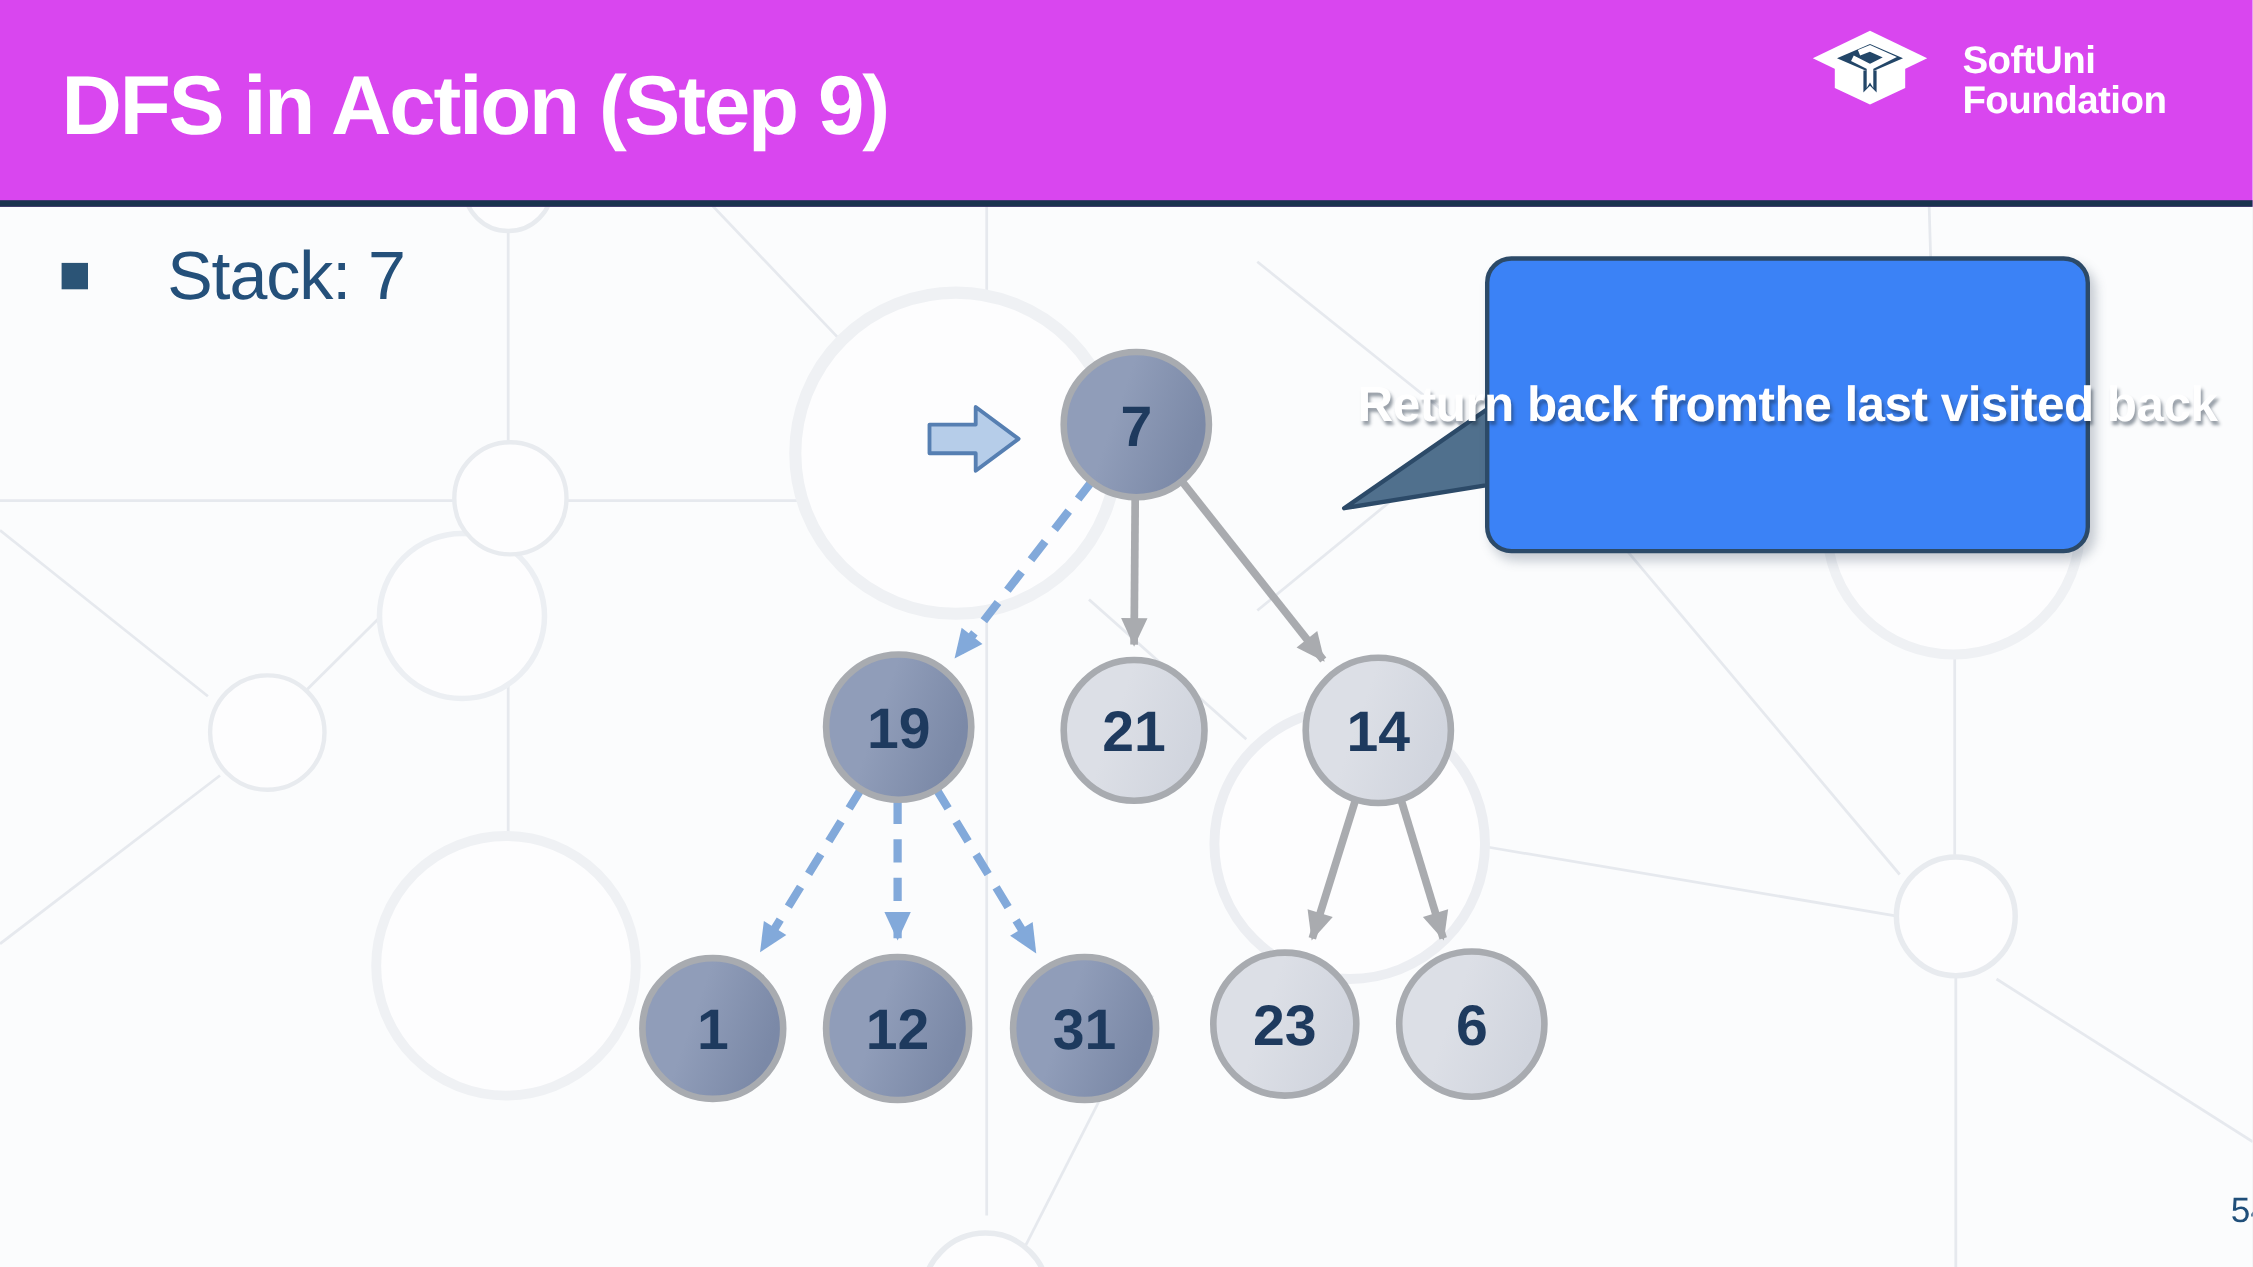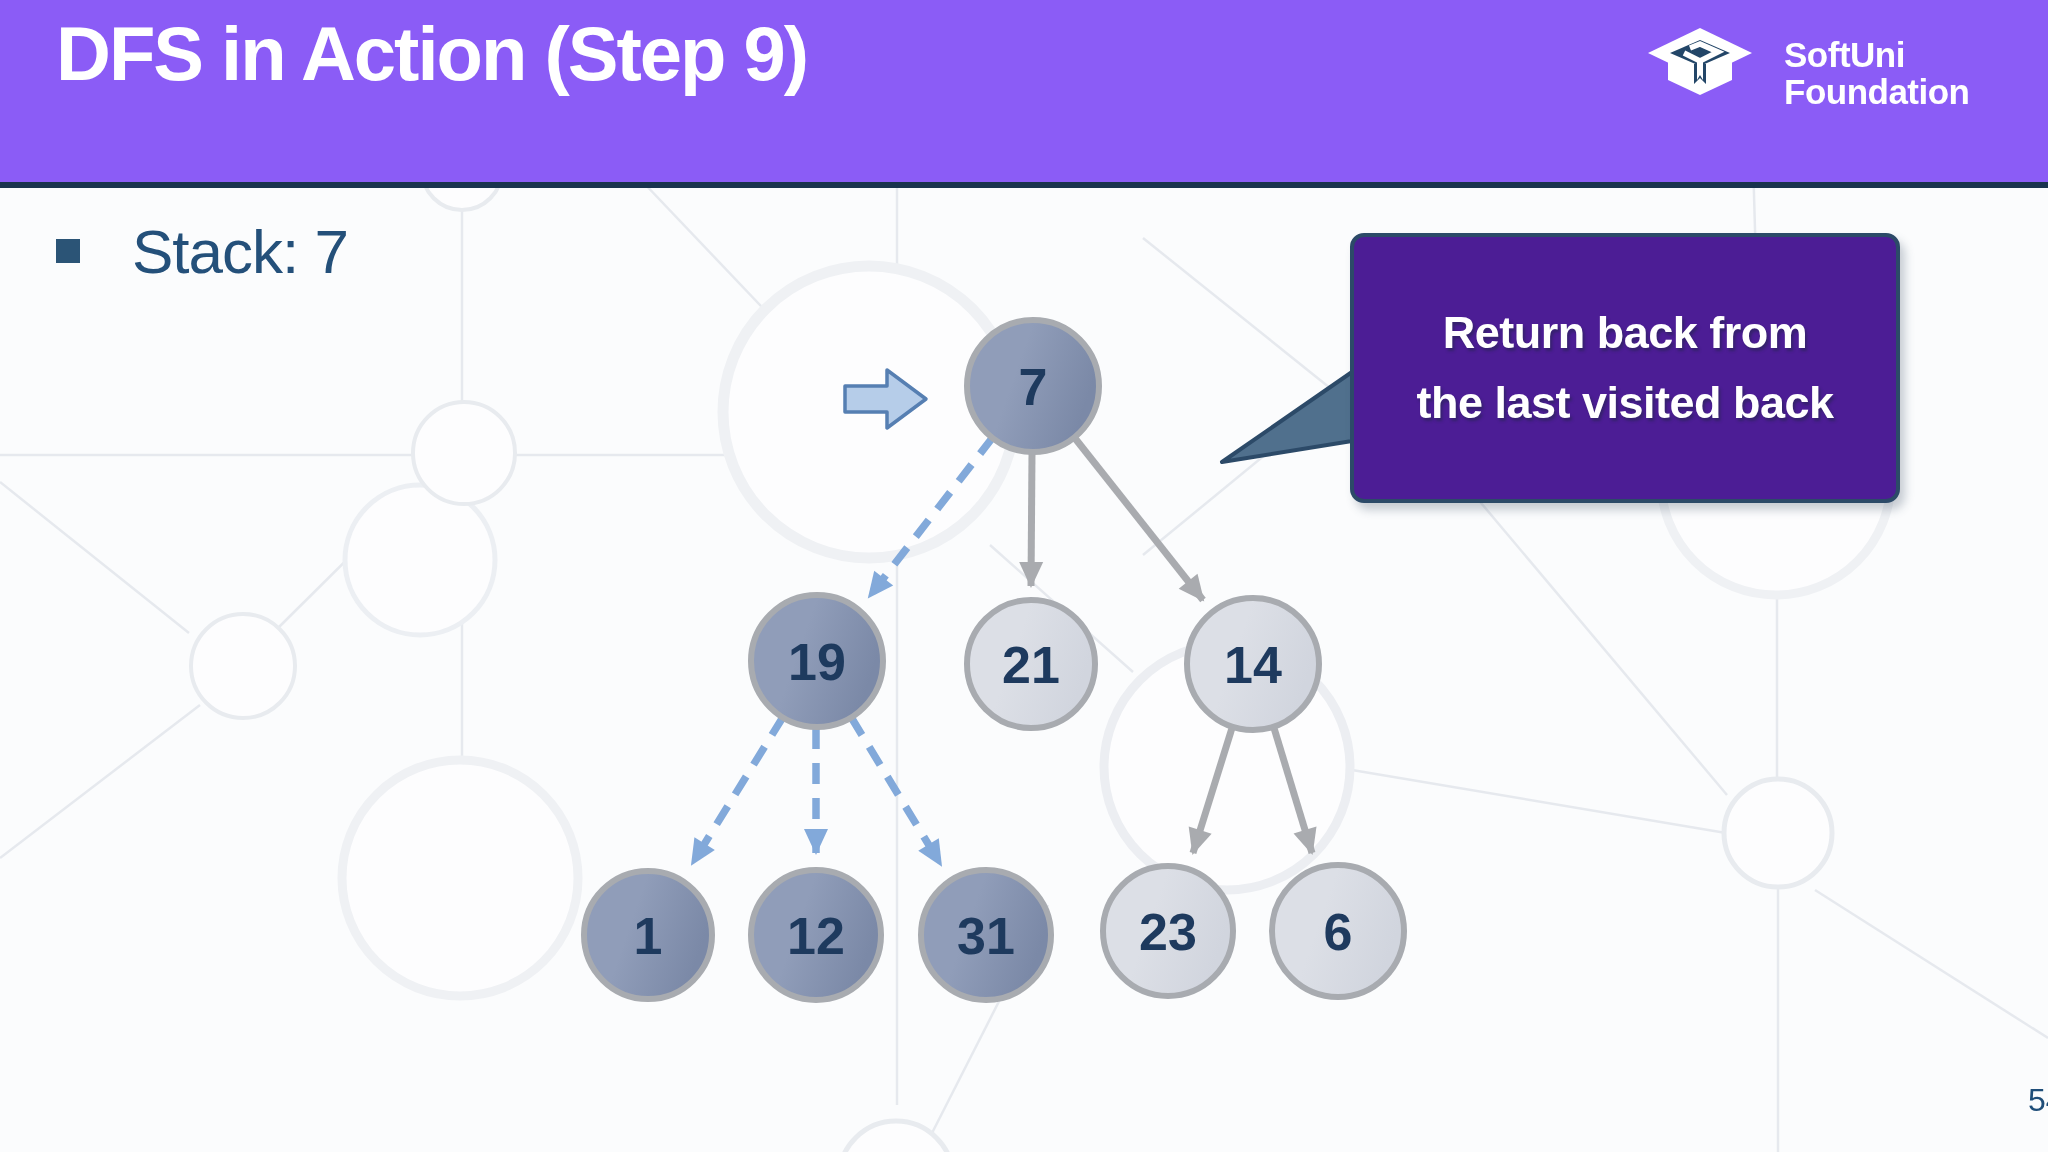--- a/index.html
+++ b/index.html
@@ -3,43 +3,43 @@
 <meta charset="utf-8">
 <style>
   html,body{margin:0;padding:0;background:#e8e8e8;}
   .stage{
     position:relative;width:2048px;height:1152px;overflow:hidden;
     background:#FBFCFD;font-family:"Liberation Sans",sans-serif;
   }
   
   .header{
     position:absolute;left:0;top:0;width:2048px;height:182px;
-    background:#8b5cf6;border-bottom:6px solid #19334E;
-    display:flex;box-sizing:content-box;
+    background:#d946ef;border-bottom:6px solid #19334E;
+    display:flex;align-items:center;box-sizing:content-box;
   }
   .title{
     color:#FFFFFF;font-size:76px;font-weight:bold;letter-spacing:-2px;
     padding-left:56px;margin-top:10px;white-space:nowrap;
   }
   .logo{position:absolute;left:1648px;top:24px;display:flex;align-items:flex-start;gap:10px;}
   .logo-text{margin-left:16px;margin-top:12px;color:#FFFFFF;font-weight:bold;
     font-size:35px;line-height:37px;letter-spacing:-0.5px;}
   
   .layer{position:absolute;left:0;top:0;}
   
   .bullet-row{position:absolute;left:56px;display:flex;align-items:center;height:78px;}
   .bullet-row.r1{top:212px;}
   .bullet-row.r2{top:344px;}
   .bullet-square{width:24px;height:24px;background:#2B5476;flex:0 0 auto;}
-  .bullet-label{margin-left:52px;font-size:62px;letter-spacing:-1px;color:#24507A;white-space:nowrap;}
+  .bullet-label{margin-left:72px;font-size:62px;letter-spacing:-1px;color:#24507A;white-space:nowrap;}
   
   .callout{
     position:absolute;left:1350px;top:233px;width:550px;height:270px;box-sizing:border-box;
-    background:#4c1d95;border:4px solid #2C4A68;border-radius:14px;
-    display:flex;flex-direction:column;align-items:center;justify-content:center;
+    background:#3b82f6;border:4px solid #2C4A68;border-radius:24px;
+    display:flex;flex-direction:row;align-items:center;justify-content:center;
     box-shadow:5px 7px 10px rgba(60,80,100,0.28);
   }
   .callout-line{
     color:#FFFFFF;font-size:45px;font-weight:bold;line-height:70px;white-space:nowrap;
     text-shadow:2px 3px 3px rgba(25,40,58,0.45);letter-spacing:-0.5px;
   }
   
   .page-number{position:absolute;left:1980px;top:1082px;font-size:32px;color:#1F4E79;margin-left:48px;}
   
   .node-label{font-size:52px;font-weight:bold;fill:#1E3A5E;text-anchor:middle;

